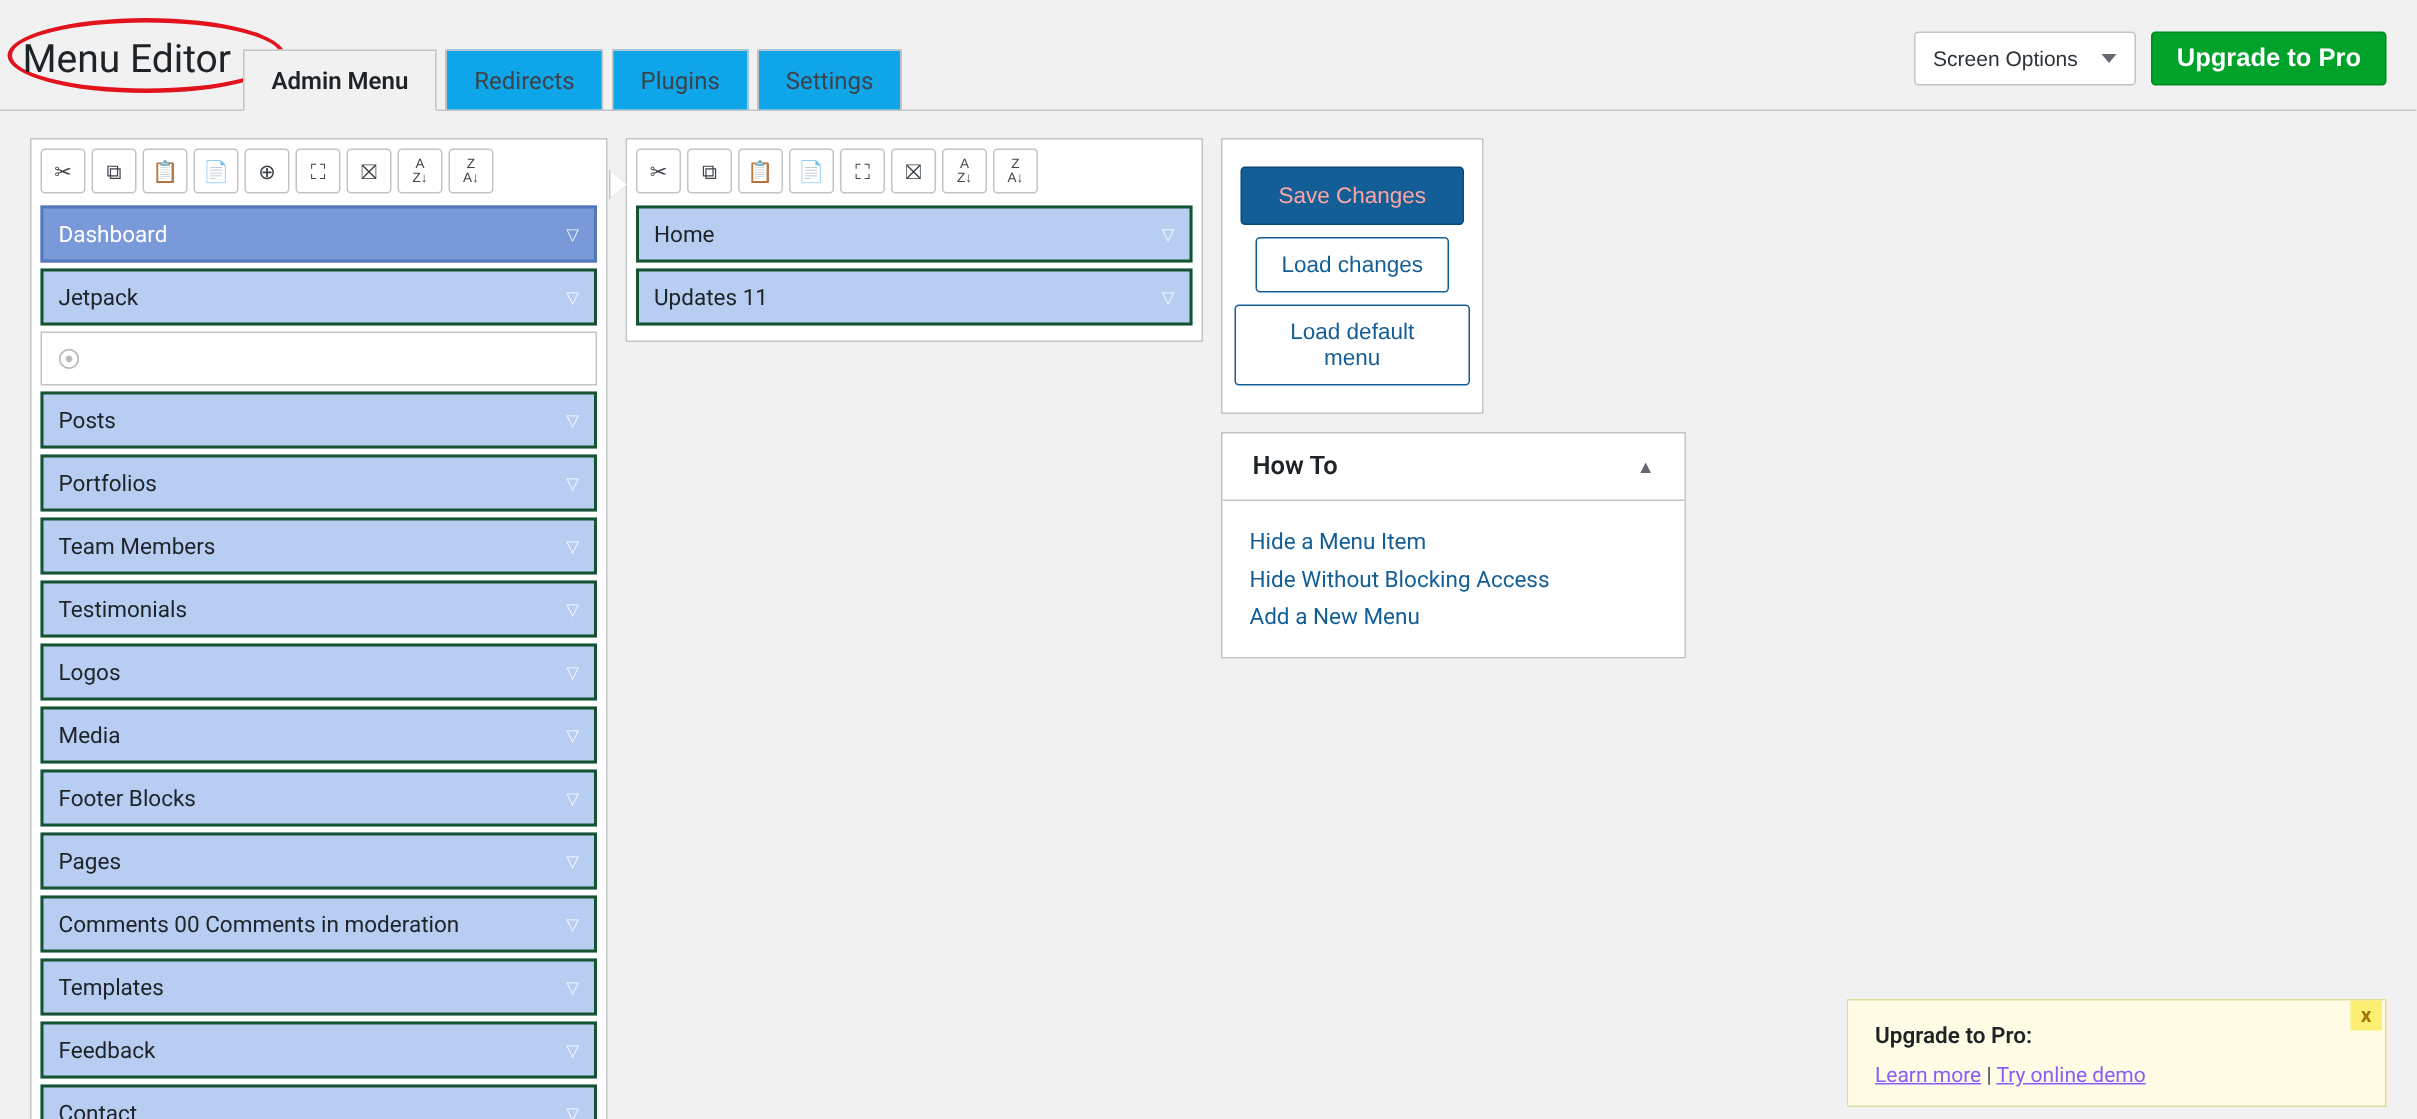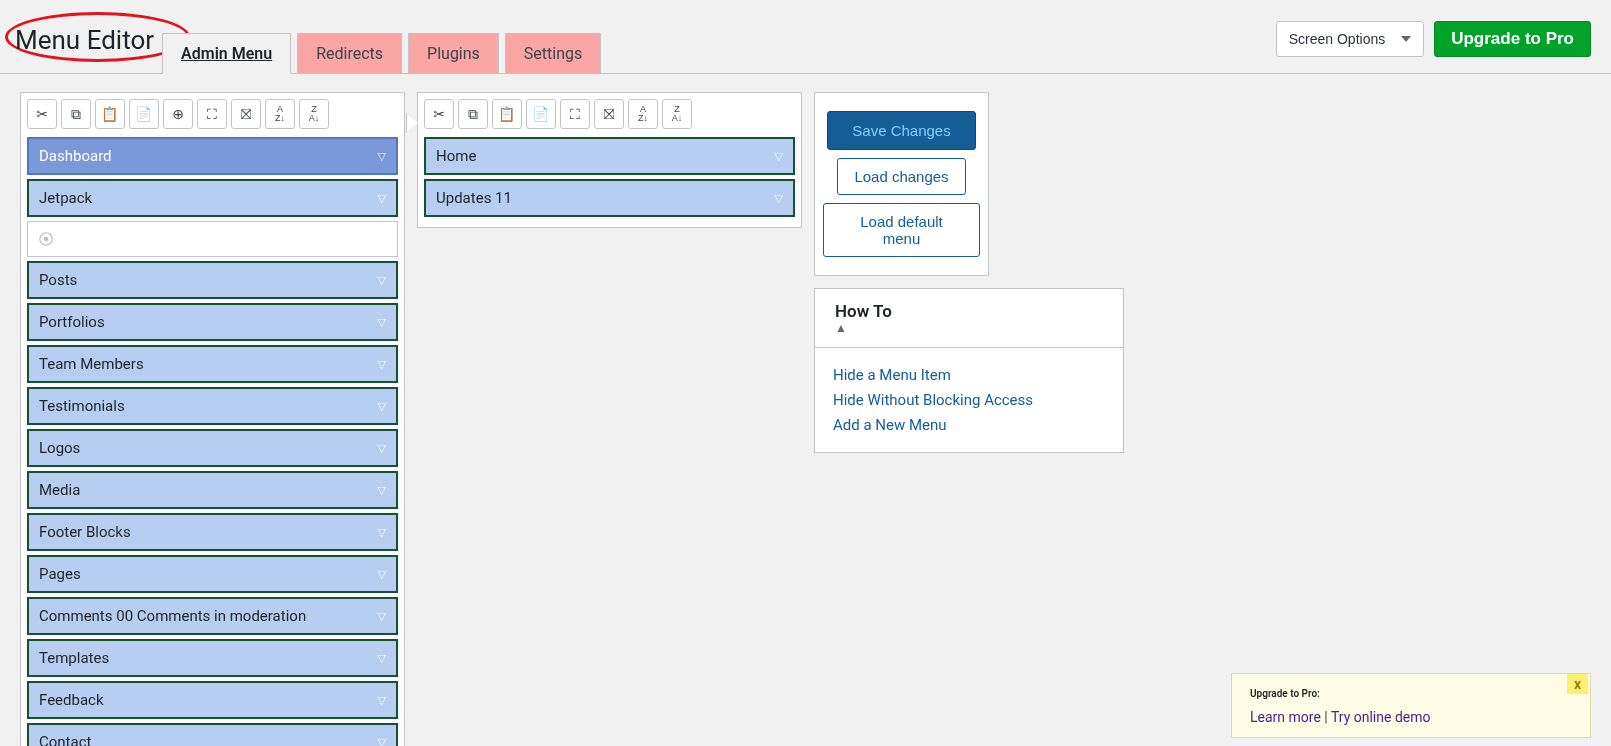--- a/index.html
+++ b/index.html
@@ -2,22 +2,22 @@
 <html><head>
 <meta charset="utf-8">
 <style>
 * { box-sizing: border-box; margin: 0; padding: 0; }
 body { font-family: -apple-system, BlinkMacSystemFont, "Segoe UI", Roboto, sans-serif; background: #f1f1f1; color: #3c434a; font-size: 14px; }
 
 .topbar { display: flex; align-items: flex-end; padding: 0 20px 0 15px; border-bottom: 1px solid #c3c4c7; position: relative; height: 74px; }
 .page-title { font-size: 26px; font-weight: 400; color: #1d2327; margin-right: 8px; padding-bottom: 18px; position: relative; }
 .title-circle { position: absolute; left: 5px; top: 12px; width: 185px; height: 50px; border: 3px solid #e3131e; border-radius: 50%; pointer-events: none; }
 .tabs { display: flex; align-items: flex-end; }
-.tab { background: #fca5a5; border: 1px solid #c3c4c7; border-bottom: none; padding: 10px 18px; font-size: 16px; color: #3c434a; margin-right: 6px; cursor: pointer; }
-.tab.active { background: #f1f1f1; border-bottom: 1px solid #f1f1f1; margin-bottom: -1px; color: #1d2327; font-weight: 600; text-decoration: underline; }
+.tab { background: #0ea5e9; border: 1px solid #c3c4c7; border-bottom: none; padding: 10px 18px; font-size: 16px; color: #3c434a; margin-right: 6px; cursor: pointer; }
+.tab.active { background: #f1f1f1; border-bottom: 1px solid #f1f1f1; margin-bottom: -1px; color: #1d2327; font-weight: 600; }
 .topbar-right { margin-left: auto; display: flex; gap: 10px; padding-bottom: 16px; }
 .screen-options { background: #fff; border: 1px solid #c3c4c7; border-radius: 3px; padding: 7px 12px; font-size: 14px; color: #2c3338; cursor: pointer; display: flex; align-items: center; gap: 16px; }
 .upgrade-btn { background: #00a32a; color: #fff; border: 1px solid #008a20; border-radius: 3px; padding: 7px 16px; font-size: 17px; font-weight: 600; cursor: pointer; }
 
 .content { display: flex; gap: 12px; padding: 18px 20px; align-items: flex-start; }
 
 .panel { background: #fff; border: 1px solid #c3c4c7; padding: 6px; }
 .panel-left { width: 385px; }
 .panel-mid { width: 385px; }
 .panel-right { width: 175px; display: flex; flex-direction: column; gap: 8px; align-items: center; padding: 18px 8px; }
@@ -26,35 +26,35 @@
 .tool-btn { width: 30px; height: 30px; background: #fff; border: 1px solid #c3c4c7; border-radius: 3px; display: flex; align-items: center; justify-content: center; cursor: pointer; font-size: 14px; color: #3c434a; }
 
 .menu-item { background: #b8cdf2; border: 2px solid #14532d; margin-bottom: 4px; padding: 8px 10px; display: flex; justify-content: space-between; align-items: center; cursor: pointer; font-size: 15px; color: #1d2327; }
 .menu-item.selected { background: #7a99d9; border-color: #5578bd; color: #fff; }
 .menu-item .chev { color: #fff; opacity: 0.9; font-size: 11px; }
 .separator { background: #fff; border: 1px solid #c3c4c7; margin-bottom: 4px; padding: 8px 10px; height: 36px; display: flex; align-items: center; }
 .sep-handle { color: #bbb; font-size: 16px; }
 
 .side-col { display: flex; flex-direction: column; gap: 12px; }
 
-.btn-primary { background: #135e96; color: #7dd3fc; border: 1px solid #0a4b78; border-radius: 3px; padding: 10px 24px; font-size: 15px; cursor: pointer; }
+.btn-primary { background: #135e96; color: #fca5a5; border: 1px solid #0a4b78; border-radius: 3px; padding: 10px 24px; font-size: 15px; cursor: pointer; }
 .btn-secondary { background: #fff; color: #135e96; border: 1px solid #135e96; border-radius: 3px; padding: 9px 16px; font-size: 15px; cursor: pointer; }
 
 .howto-box { background: #fff; border: 1px solid #c3c4c7; width: 310px; }
-.howto-head { padding: 12px 20px; border-bottom: 1px solid #c3c4c7; display: flex; justify-content: space-between; align-items: flex-start; font-size: 17px; font-weight: 600; color: #1d2327; flex-direction: column; }
+.howto-head { padding: 12px 20px; border-bottom: 1px solid #c3c4c7; display: flex; justify-content: space-between; align-items: center; font-size: 17px; font-weight: 600; color: #1d2327; }
 .howto-body { padding: 18px 18px; display: flex; flex-direction: column; gap: 7px; }
 .howto-body a { color: #135e96; text-decoration: none; font-size: 15px; cursor: pointer; }
 
 .upgrade-box { position: fixed; right: 20px; bottom: 8px; width: 360px; background: #fffce5; border: 1px solid #e0dca0; padding: 14px 18px 12px 18px; }
 .upgrade-box .close { position: absolute; right: 2px; top: 0px; background: #fdef73; color: #a07b00; padding: 2px 7px; font-weight: bold; cursor: pointer; font-size: 14px; }
-.upgrade-box h4 { font-size: 10px; font-weight: 600; margin-bottom: 10px; color: #1d2327; }
+.upgrade-box h4 { font-size: 15px; font-weight: 600; margin-bottom: 10px; color: #1d2327; }
 .upgrade-box ul { list-style: disc; padding-left: 26px; }
 .upgrade-box li { margin-bottom: 10px; font-size: 15px; color: #2c3338; }
 .upgrade-box .links { margin-top: 8px; font-size: 14px; }
-.upgrade-box .links a { color: #4c1d95; cursor: pointer; }
+.upgrade-box .links a { color: #8b5cf6; text-decoration: underline; cursor: pointer; }
 
 .arrow-connector { position: relative; }
 .arrow-connector::before { content: ""; position: absolute; left: -12px; top: 20px; border-top: 10px solid transparent; border-bottom: 10px solid transparent; border-left: 12px solid #c3c4c7; }
 .arrow-connector::after { content: ""; position: absolute; left: -11px; top: 21px; border-top: 9px solid transparent; border-bottom: 9px solid transparent; border-left: 11px solid #fff; }
 
 .tri-down { display:inline-block; width:0; height:0; border-left:5px solid transparent; border-right:5px solid transparent; border-top:6px solid #646970; }
 .tri-up-small { color:#646970; font-size:12px; }
 </style>
 </head>
 <body>

